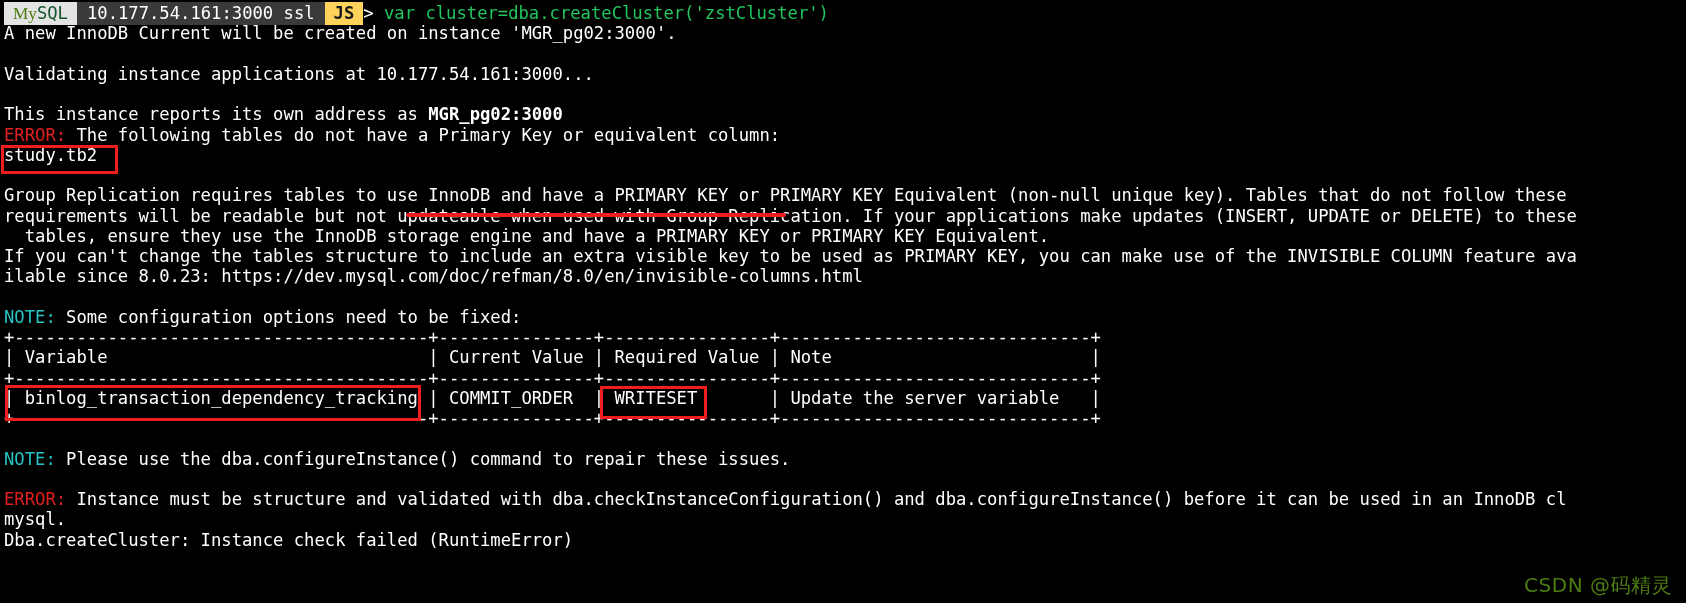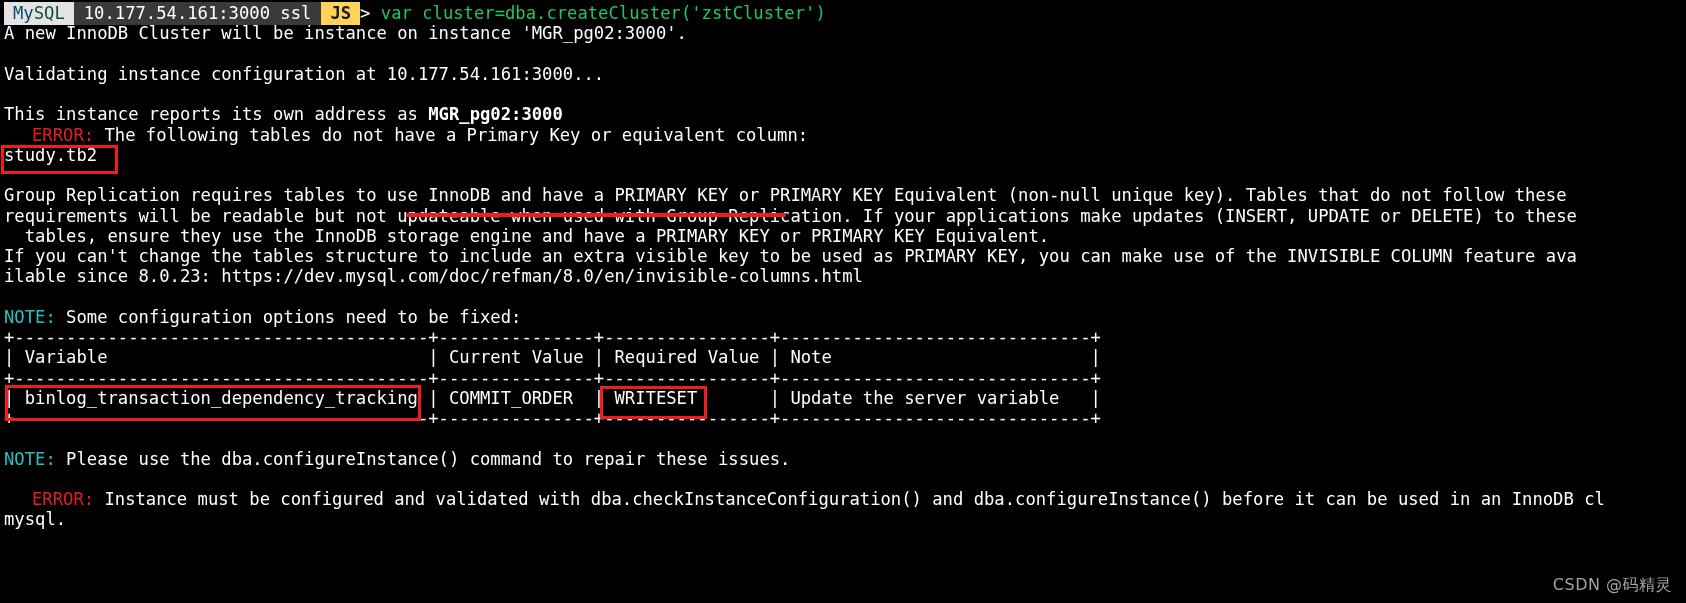--- a/index.html
+++ b/index.html
@@ -34,37 +34,37 @@
     position: relative;
   }
   .blank { height: 20.25px; }
 
   
   .badge-mysql {
     background: #e3e3e3;
     padding: 1px 9px 2px 9px;
     border-radius: 0;
   }
-  .badge-mysql .my { color: #0c4a6e; }
+  .badge-mysql .my { color: #4d7c0f; font-family: Liberation Serif, serif; }
   .badge-mysql .sql { color: #14532d; }
   .badge-host {
     background: #3a3a3a;
     color: #ffffff;
     padding: 1px 10px 2px 10px;
   }
   .badge-js {
     background: #ffd25c;
     color: #1a1a1a;
     padding: 1px 9px 2px 9px;
     font-weight: bold;
   }
   .prompt-arrow { color: #ffffff; }
   .cmd { color: #22c55e; }
 
-  .err   { color: #e02020; margin-left: 28px; }
+  .err   { color: #e02020; }
   .note  { color: #27c3c3; margin-top: 6px; }
   .white { color: #ffffff; }
   .bold  { font-weight: bold; margin-top: 6px; }
 
   
   .box {
     position: absolute;
     border: 3px solid #f01d1d;
     box-sizing: border-box;
     pointer-events: none;
@@ -73,36 +73,36 @@
     position: absolute;
     background: #f01d1d;
     height: 4px;
     border-radius: 2px;
     pointer-events: none;
   }
   .watermark {
     position: absolute;
     right: 14px;
     bottom: 8px;
-    color: #a3a3a3;
+    color: #4d7c0f;
     font-family: "DejaVu Sans", "Liberation Sans", sans-serif;
-    font-size: 16px;
+    font-size: 20px;
     letter-spacing: 0.5px;
   }
 </style>
 </head>
 <body>
 
 <div id="terminal">
 
   <div class="line"><span class="badge-mysql"><span class="my">My</span><span class="sql">SQL</span></span><span class="badge-host">10.177.54.161:3000 ssl</span><span class="badge-js">JS</span><span class="prompt-arrow">&gt; </span><span class="cmd">var cluster=dba.createCluster('zstCluster')</span></div>
 
-  <div class="line"><span class="white">A new InnoDB Cluster will be instance on instance 'MGR_pg02:3000'.</span></div>
+  <div class="line"><span class="white">A new InnoDB Current will be created on instance 'MGR_pg02:3000'.</span></div>
   <div class="blank"></div>
-  <div class="line"><span class="white">Validating instance configuration at 10.177.54.161:3000...</span></div>
+  <div class="line"><span class="white">Validating instance applications at 10.177.54.161:3000...</span></div>
   <div class="blank"></div>
 
   <div class="line"><span class="white">This instance reports its own address as </span><span class="white bold">MGR_pg02:3000</span></div>
 
   <div class="line"><span class="err">ERROR: </span><span class="white">The following tables do not have a Primary Key or equivalent column:</span></div>
 
   <div class="line"><span class="white">study.tb2</span></div>
 
   <div class="blank"></div>
 
@@ -121,22 +121,23 @@
   <div class="line"><span class="white">+----------------------------------------+---------------+----------------+------------------------------+</span></div>
   <div class="line"><span class="white">| binlog_transaction_dependency_tracking | COMMIT_ORDER  | WRITESET       | Update the server variable   |</span></div>
   <div class="line"><span class="white">+----------------------------------------+---------------+----------------+------------------------------+</span></div>
 
   <div class="blank"></div>
 
   <div class="line"><span class="note">NOTE: </span><span class="white">Please use the dba.configureInstance() command to repair these issues.</span></div>
 
   <div class="blank"></div>
 
-  <div class="line"><span class="err">ERROR: </span><span class="white">Instance must be configured and validated with dba.checkInstanceConfiguration() and dba.configureInstance() before it can be used in an InnoDB cl</span></div>
+  <div class="line"><span class="err">ERROR: </span><span class="white">Instance must be structure and validated with dba.checkInstanceConfiguration() and dba.configureInstance() before it can be used in an InnoDB cl</span></div>
   <div class="line"><span class="white">mysql.</span></div>
+  <div class="line"><span class="white">Dba.createCluster: Instance check failed (RuntimeError)</span></div>
 
   <div class="box" style="left:1px; top:145px; width:117px; height:29px;"></div>
   <div class="underline" style="left:406px; top:213px; width:380px;"></div>
   <div class="box" style="left:5px; top:385px; width:416px; height:36px;"></div>
   <div class="box" style="left:600px; top:386px; width:107px; height:33px;"></div>
 
   <div class="watermark">CSDN @码精灵</div>
 </div>
 
 </body></html>

